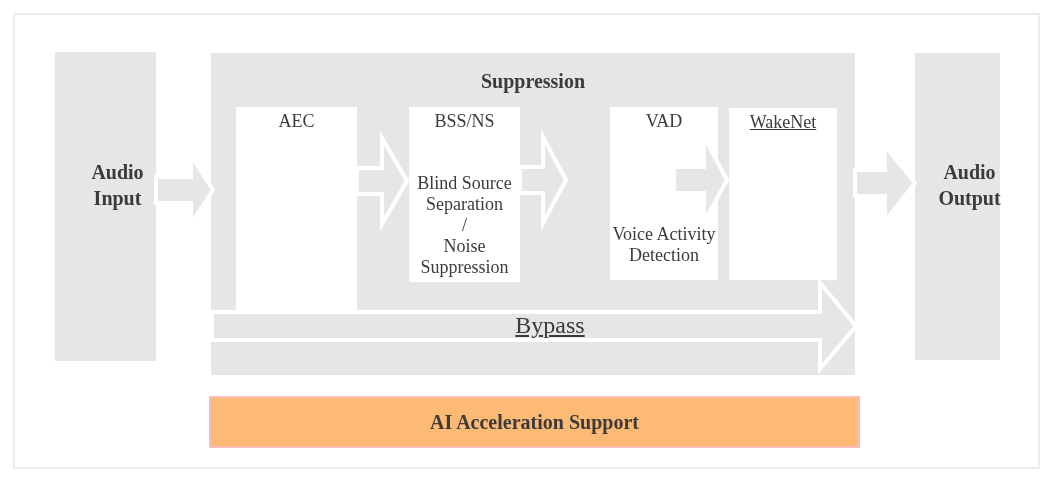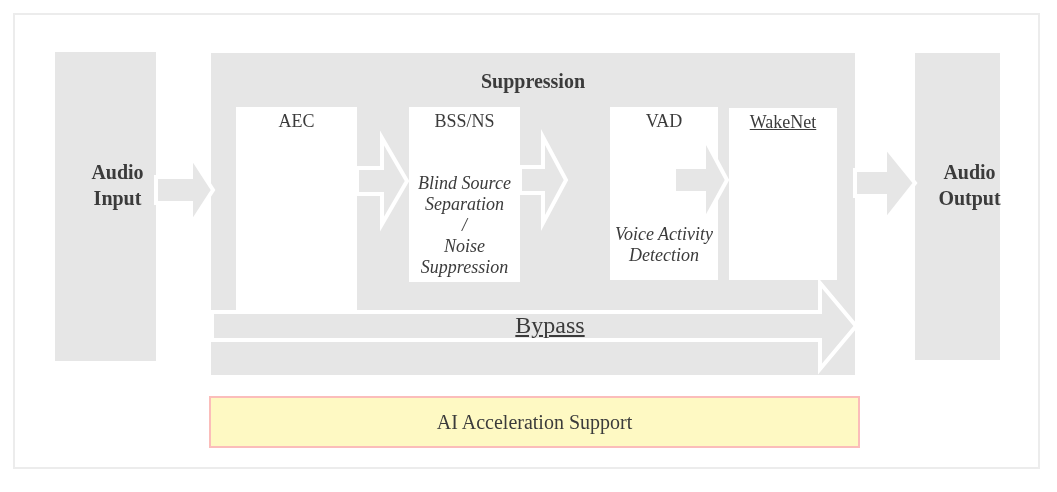--- a/index.html
+++ b/index.html
@@ -64,21 +64,20 @@
     padding: 4px 2px 14px 2px;
     gap: 20px;
   }
   .stage-aec     { left: 25px;  top: 54px; width: 121px; height: 208px; }
   .stage-bssns   { left: 198px; top: 54px; width: 111px; height: 175px; }
   .stage-vad     { left: 355px; top: 54px; width: 108px; height: 173px; margin-left: 44px; }
   .stage-wakenet { left: 518px; top: 55px; width: 108px; height: 172px; text-decoration: underline; }
   .stage-subtitle {
     white-space: pre-line;
     margin-top: 21px;
-    font-style: italic;
   }
   .arrow-layer {
     position: absolute;
     left: 0; top: 0;
     width: 1057px; height: 492px;
     pointer-events: none;
   }
   .arrow-layer polygon {
     fill: #e6e6e6;
     stroke: #ffffff;
@@ -91,27 +90,27 @@
     width: 200px;
     text-align: center;
     font-size: 24px;
     line-height: 21px;
     text-decoration: underline;
   }
   .accel-bar {
     position: absolute;
     left: 209px; top: 396px;
     width: 651px; height: 52px;
-    background: #fef9c3;
+    background: #fdba74;
     border: 2px solid #fbbdba;
     display: flex;
     align-items: center;
     justify-content: center;
     text-align: center;
-    font-weight: normal;
+    font-weight: bold;
     font-size: 20px;
   }
 </style>
 </head>
 <body>
 
 <div class="canvas">
 
   <div class="frame"></div>
 

